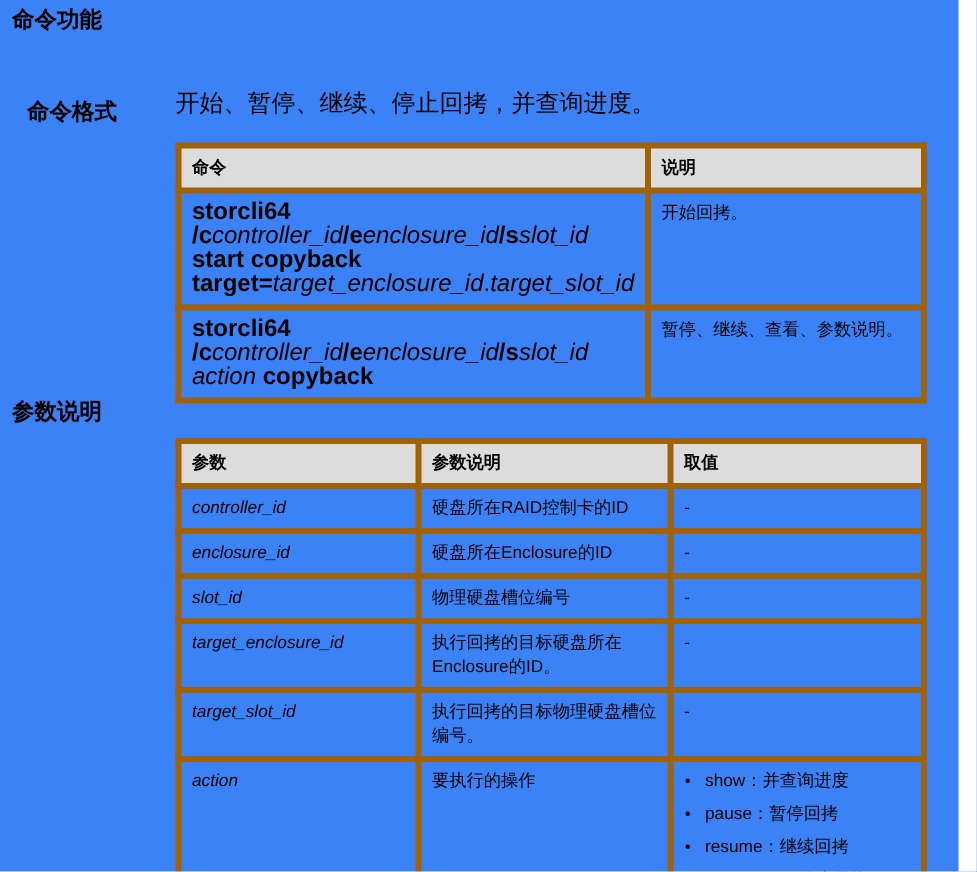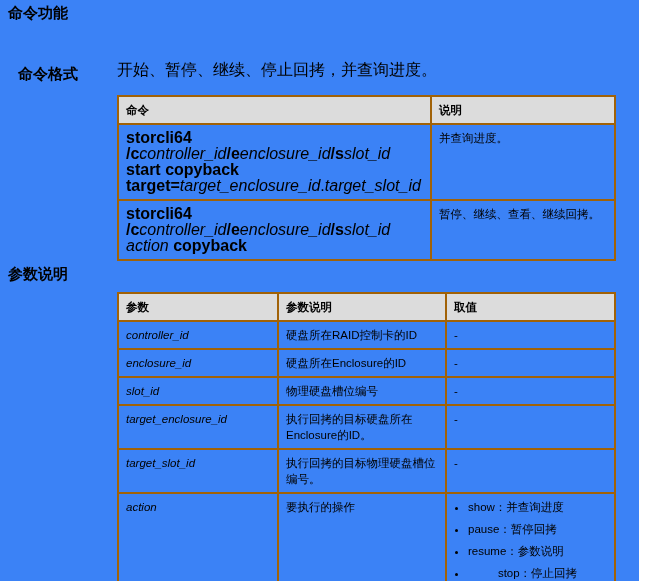--- a/index.html
+++ b/index.html
@@ -29,21 +29,21 @@
     border-collapse: collapse;
     table-layout: fixed;
     width: 497px;
     font-size: 11.5px; line-height: 16px;
     color: #000;
   }
   #command-table { top: 95px; }
   #param-table  { top: 292px; }
 
   th, td {
-    border: 2px solid #a16207;
+    border: 4px solid #a16207;
     padding: 5px 7px;
     text-align: left;
     vertical-align: top;
     font-weight: normal;
   }
   table { border: 2px solid #3a3a3a; }
   th {
     background: #dcdcdc;
     font-weight: bold;
   }
@@ -75,25 +75,25 @@
     </colgroup>
     <thead>
       <tr>
         <th>命令</th>
         <th>说明</th>
       </tr>
     </thead>
     <tbody>
       <tr>
         <td class="cmd-cell"><span class="seg-bold">storcli64 /c</span><span class="seg-italic">controller_id</span><span class="seg-bold">/e</span><span class="seg-italic">enclosure_id</span><span class="seg-bold">/s</span><span class="seg-italic">slot_id</span><br><span class="seg-bold">start copyback</span><br><span class="seg-bold">target=</span><span class="seg-italic">target_enclosure_id</span><span class="seg-plain">.</span><span class="seg-italic">target_slot_id</span></td>
-        <td>并查询进度。</td>
+        <td>开始回拷。</td>
       </tr>
       <tr>
         <td class="cmd-cell"><span class="seg-bold">storcli64 /c</span><span class="seg-italic">controller_id</span><span class="seg-bold">/e</span><span class="seg-italic">enclosure_id</span><span class="seg-bold">/s</span><span class="seg-italic">slot_id</span><br><span class="seg-italic">action</span><span class="seg-plain"> </span><span class="seg-bold">copyback</span></td>
-        <td>暂停、继续、查看、继续回拷。</td>
+        <td>暂停、继续、查看、参数说明。</td>
       </tr>
     </tbody>
   </table>
 
   <div id="h-params" class="sec-heading">参数说明</div>
 
   <table id="param-table">
     <colgroup>
       <col style="width:160px">
       <col style="width:168px">
@@ -132,21 +132,21 @@
         <td>执行回拷的目标物理硬盘槽位编号。</td>
         <td>-</td>
       </tr>
       <tr>
         <td class="param-name">action</td>
         <td>要执行的操作</td>
         <td>
           <ul class="value-list">
             <li>show：并查询进度</li>
             <li>pause：暂停回拷</li>
-            <li>resume：参数说明</li>
+            <li>resume：继续回拷</li>
             <li>stop：停止回拷</li>
           </ul>
         </td>
       </tr>
     </tbody>
   </table>
 
 </div>
 
 </body></html>

